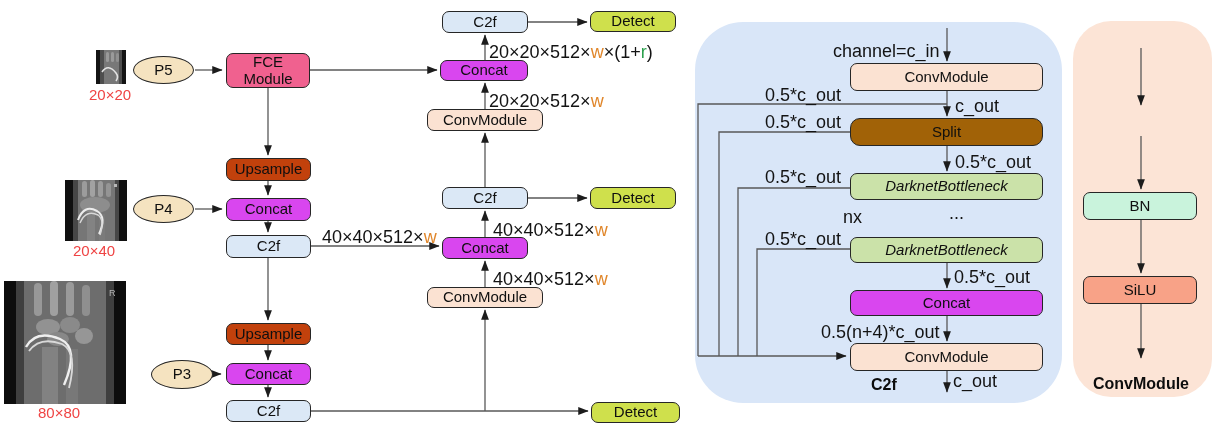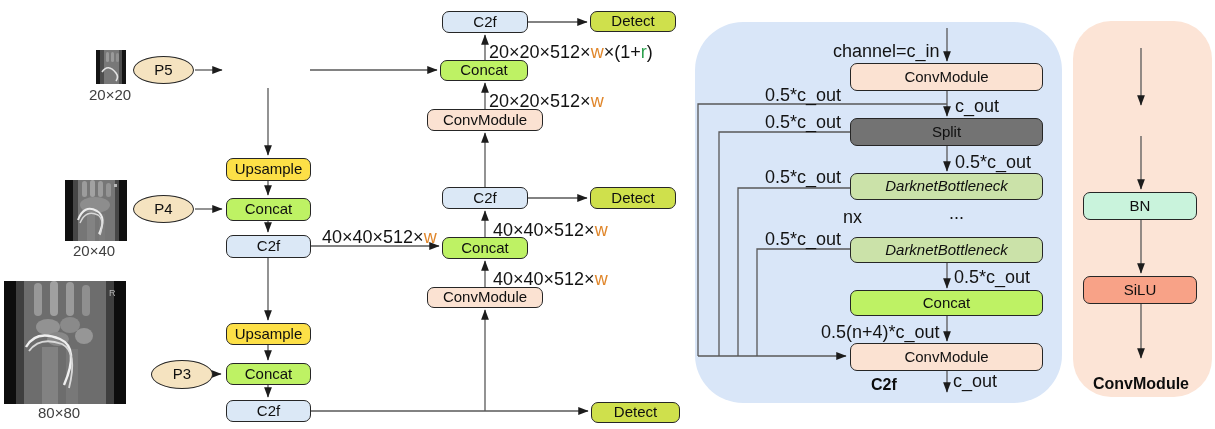--- a/index.html
+++ b/index.html
@@ -4,37 +4,37 @@
 <style>
   html,body{margin:0;padding:0;background:#ffffff;}
   #canvas{position:relative;width:1215px;height:429px;background:#ffffff;overflow:hidden;
           font-family:"Liberation Sans",sans-serif;}
   .node{position:absolute;display:flex;align-items:center;justify-content:center;text-align:center;
         border:1.4px solid #262626;border-radius:7px;font-size:15px;color:#0f0f0f;z-index:2;
         box-sizing:border-box;line-height:1.1;}
   .pre{white-space:pre-line;}
   .ellipse{border-radius:50%;background:#f5e3c0;}
   .fce{background:#f0618f;}
-  .up{background:#fde047;}
-  .cat{background:#bef264;}
+  .up{background:#c2410c;}
+  .cat{background:#d946ef;}
   .c2f{background:#dbe8f6;}
   .cm{background:#fbe2d2;}
   .det{background:#cfe04c;}
-  .split{background:#737373;}
+  .split{background:#a16207;border-radius:10px;}
   .dkn{background:#cbe2a9;font-style:italic;}
   .conv2d{background:#f4f170;}
   .bn{background:#c9f3dc;}
   .silu{background:#f8a287;}
   .panel{position:absolute;z-index:0;}
   .panel-blue{background:#d9e6f8;border-radius:48px;}
   .panel-peach{background:#fce4d6;border-radius:38px;}
   .elabel{position:absolute;font-size:18px;color:#131313;white-space:nowrap;z-index:2;}
   .w-or{color:#e0862a;}
   .r-gr{color:#2ca04d;}
-  .imglabel{position:absolute;font-size:15px;color:#404040;white-space:nowrap;z-index:2;}
+  .imglabel{position:absolute;font-size:15px;color:#ef4444;white-space:nowrap;z-index:2;}
   .ptitle{position:absolute;font-weight:bold;font-size:16px;color:#0d0d0d;white-space:nowrap;z-index:2;}
   .xray{position:absolute;z-index:2;line-height:0;}
   svg.lines{position:absolute;left:0;top:0;z-index:1;}
 </style>
 </head>
 <body>
 
 <div id="canvas">
 
   <div class="panel panel-blue" style="left:695px;top:22px;width:367px;height:381px"></div>
@@ -140,20 +140,22 @@
       <path d="M25,70 Q36,55 58,63 Q74,71 65,107" stroke="#d9d9d9" stroke-width="1.8" fill="none"></path>
       <text x="105" y="15" font-size="9" fill="#b5b5b5">R</text>
     </svg>
   </div>
   <div class="imglabel" style="left:38px;top:404px">80×80</div>
 
   <div class="node ellipse" style="left:133px;top:56px;width:61px;height:28px">P5</div>
   <div class="node ellipse" style="left:133px;top:195px;width:61px;height:28px">P4</div>
   <div class="node ellipse" style="left:151px;top:360px;width:62px;height:29px">P3</div>
 
+  <div class="node fce pre" style="left:226px;top:53px;width:84px;height:35px">FCE
+Module</div>
   <div class="node up" style="left:226px;top:158px;width:85px;height:23px">Upsample</div>
   <div class="node cat" style="left:226px;top:198px;width:85px;height:23px">Concat</div>
   <div class="node c2f" style="left:226px;top:235px;width:85px;height:23px">C2f</div>
   <div class="node up" style="left:226px;top:323px;width:85px;height:22px">Upsample</div>
   <div class="node cat" style="left:226px;top:363px;width:85px;height:22px">Concat</div>
   <div class="node c2f" style="left:226px;top:400px;width:85px;height:22px">C2f</div>
 
   <div class="node c2f" style="left:442px;top:11px;width:86px;height:22px">C2f</div>
   <div class="node det" style="left:590px;top:11px;width:86px;height:21px">Detect</div>
   <div class="node cat" style="left:440px;top:60px;width:88px;height:21px">Concat</div>

